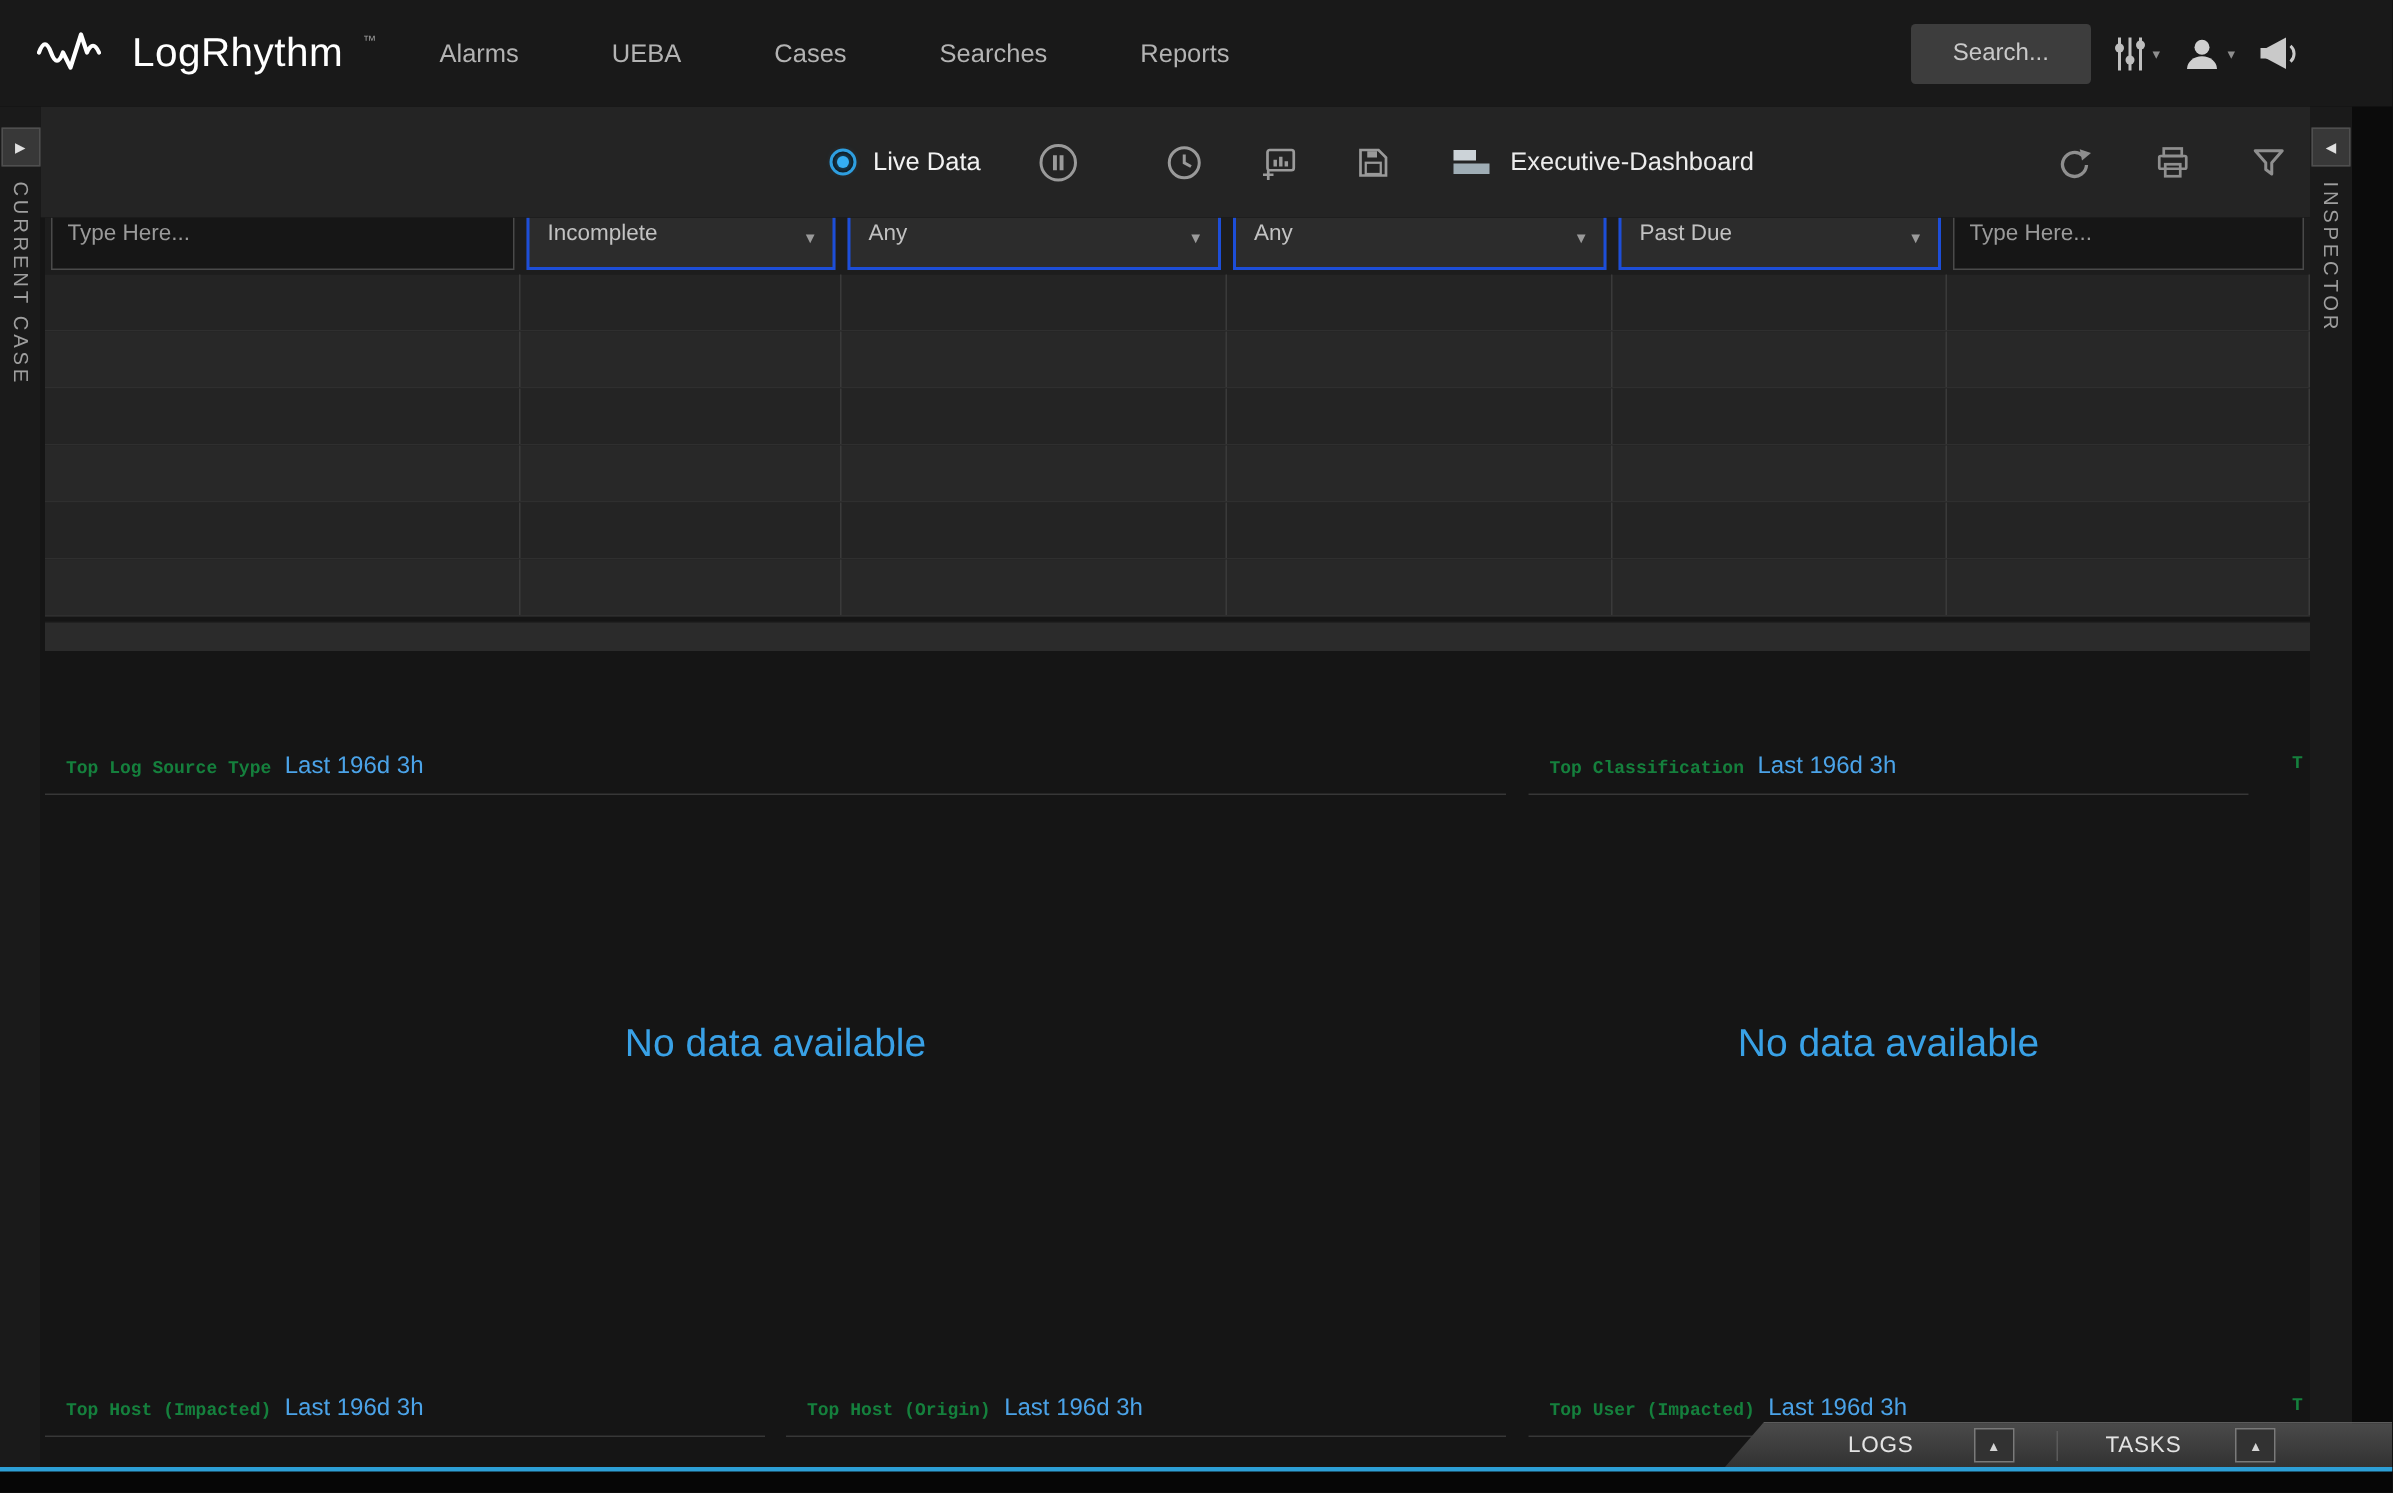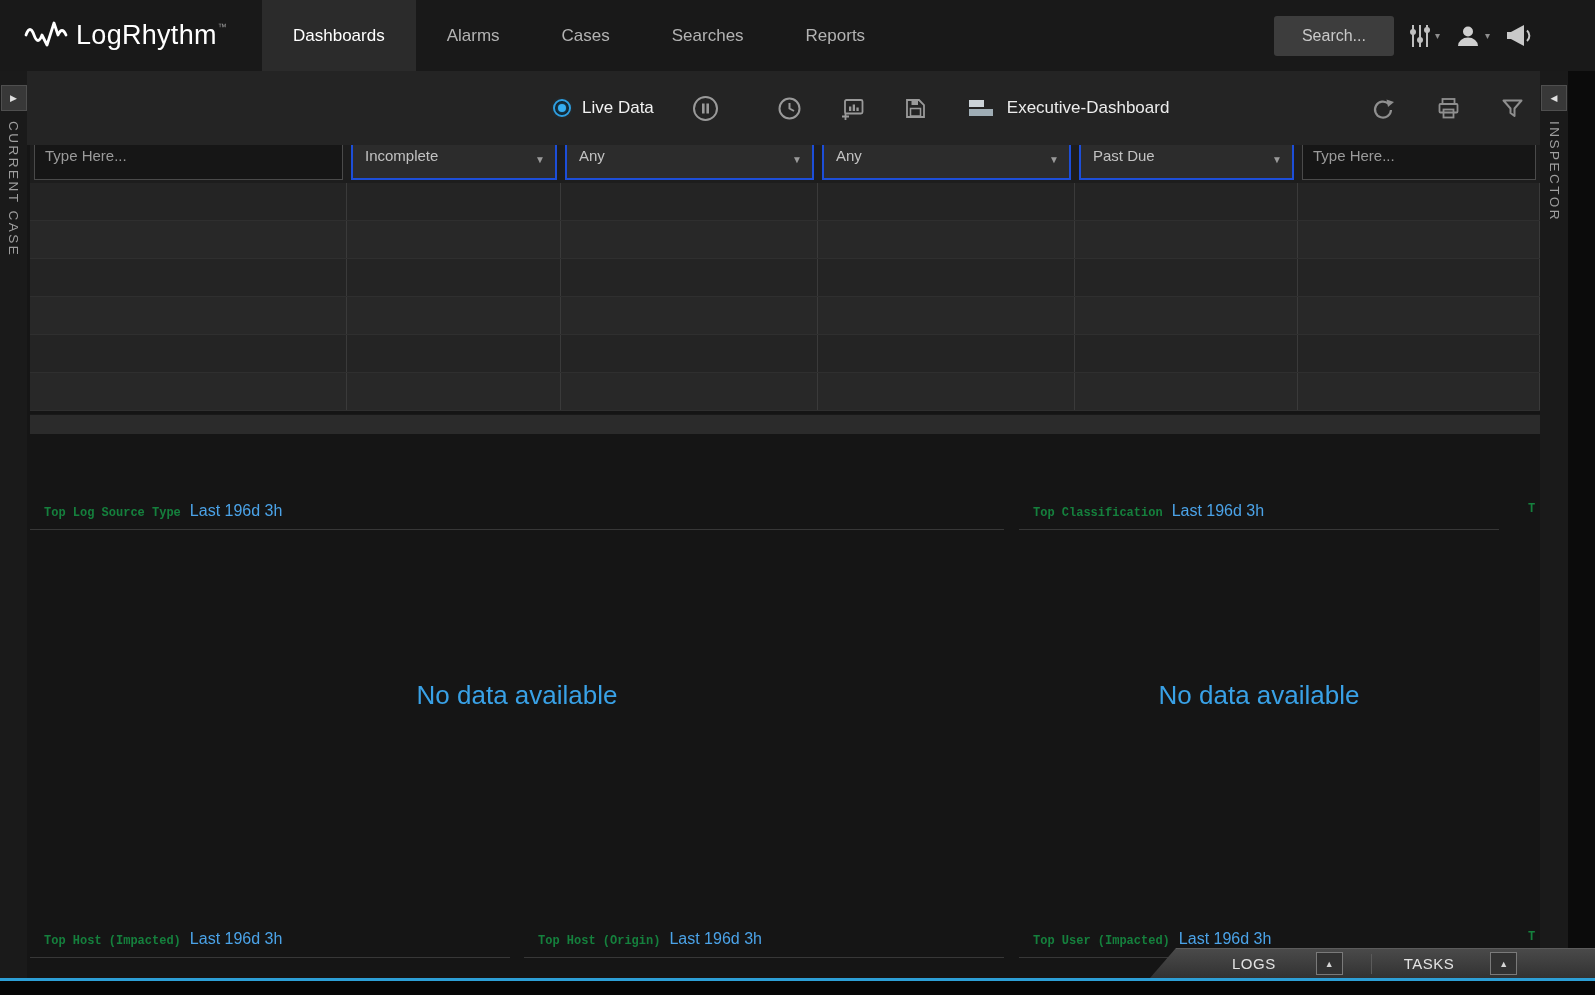--- a/index.html
+++ b/index.html
@@ -5,21 +5,21 @@
   * { box-sizing: border-box; }
   html,body { margin:0; padding:0; }
   body {
     width:1595px; height:995px; position:relative; overflow:hidden;
     background:#0c0c0c; font-family:"Liberation Sans", sans-serif;
     -webkit-font-smoothing:antialiased;
   }
 
   
   .header { position:absolute; top:0; left:0; width:1595px; height:71px; background:#191919; display:flex; align-items:stretch; z-index:20; }
-  .logo { display:flex; align-items:center; padding:0 24px; width:262px; }
+  .logo { display:flex; align-items:center; gap:12px; padding:0 24px; width:262px; }
   .logo-text { color:#ffffff; font-size:27px; letter-spacing:.3px; white-space:nowrap; }
   .tm { color:#9a9a9a; font-size:9px; position:relative; top:-9px; margin-left:1px; }
   .nav { display:flex; align-items:stretch; }
   .nav-tab { display:flex; align-items:center; padding:0 31px; color:#b3b3b3; font-size:17px; cursor:pointer; white-space:nowrap; }
   .nav-tab.active { background:#2b2b2b; color:#ffffff; }
   .header-right { margin-left:auto; display:flex; align-items:center; gap:15px; padding-right:60px; }
   .search-btn { background:#3d3d3d; border:none; color:#c9c9c9; font-size:16px; padding:11px 28px; border-radius:3px; font-family:inherit; cursor:pointer; }
   .icon-group { display:flex; align-items:center; gap:4px; cursor:pointer; }
   .caret-sm { color:#8f8f8f; font-size:10px; }
 
@@ -102,22 +102,22 @@
     <span>
       <svg width="52" height="34" viewBox="0 0 52 34">
         <path d="M2 16 q4 -11 8 0 q4 11 8 0 l5 10 l7 -22 l4 12 q4 -9 8 0" stroke="#ffffff" stroke-width="2.8" fill="none" stroke-linecap="round" stroke-linejoin="round"></path>
       </svg>
     </span>
     <span class="logo-text">LogRhythm</span>
     <span class="tm">™</span>
   </div>
 
   <div class="nav">
-    <div class="nav-tab active">Dashboards</div>
     <div class="nav-tab">Alarms</div>
+    <div class="nav-tab">UEBA</div>
     <div class="nav-tab">Cases</div>
     <div class="nav-tab">Searches</div>
     <div class="nav-tab">Reports</div>
   </div>
 
   <div class="header-right">
     <button class="search-btn">Search...</button>
 
     <div class="icon-group">
       <span>

